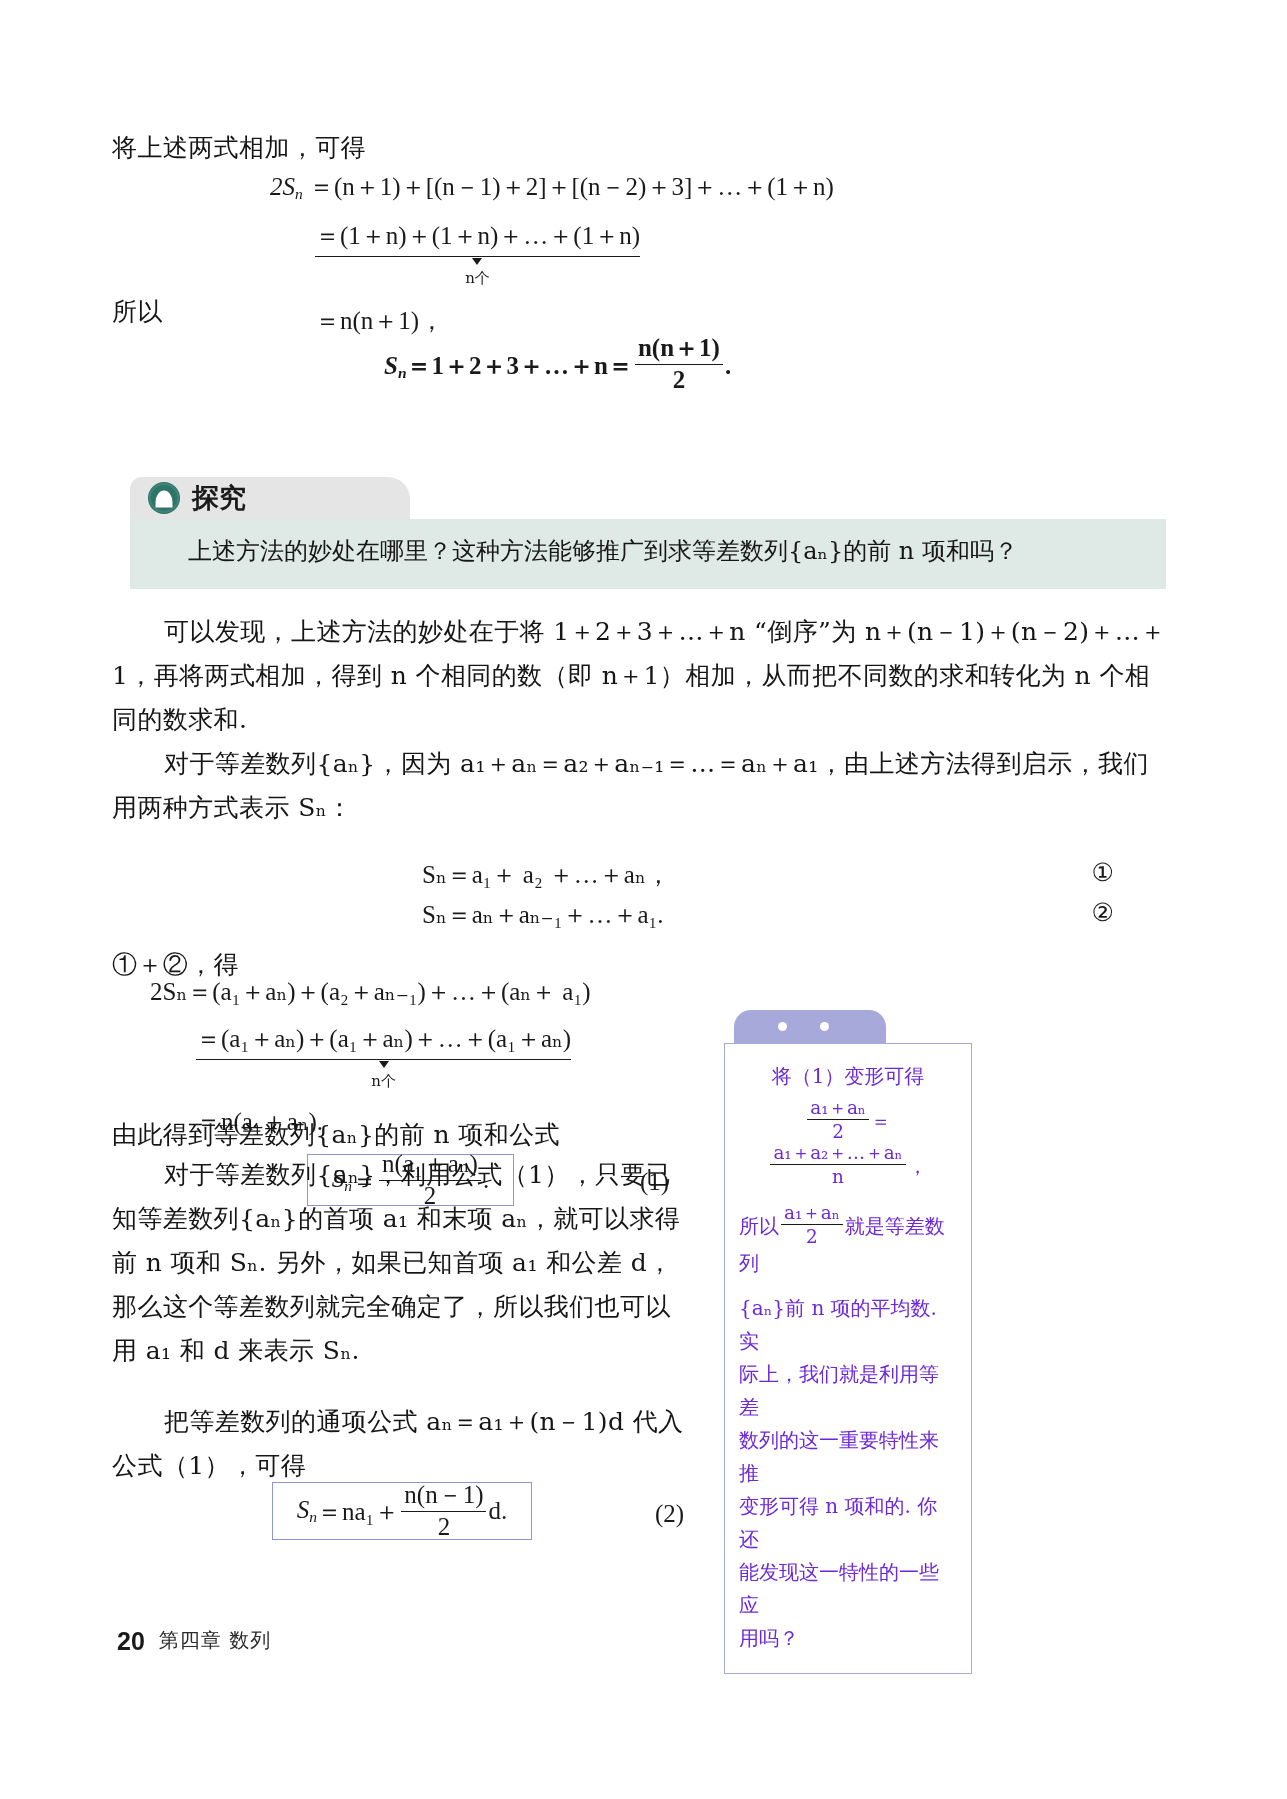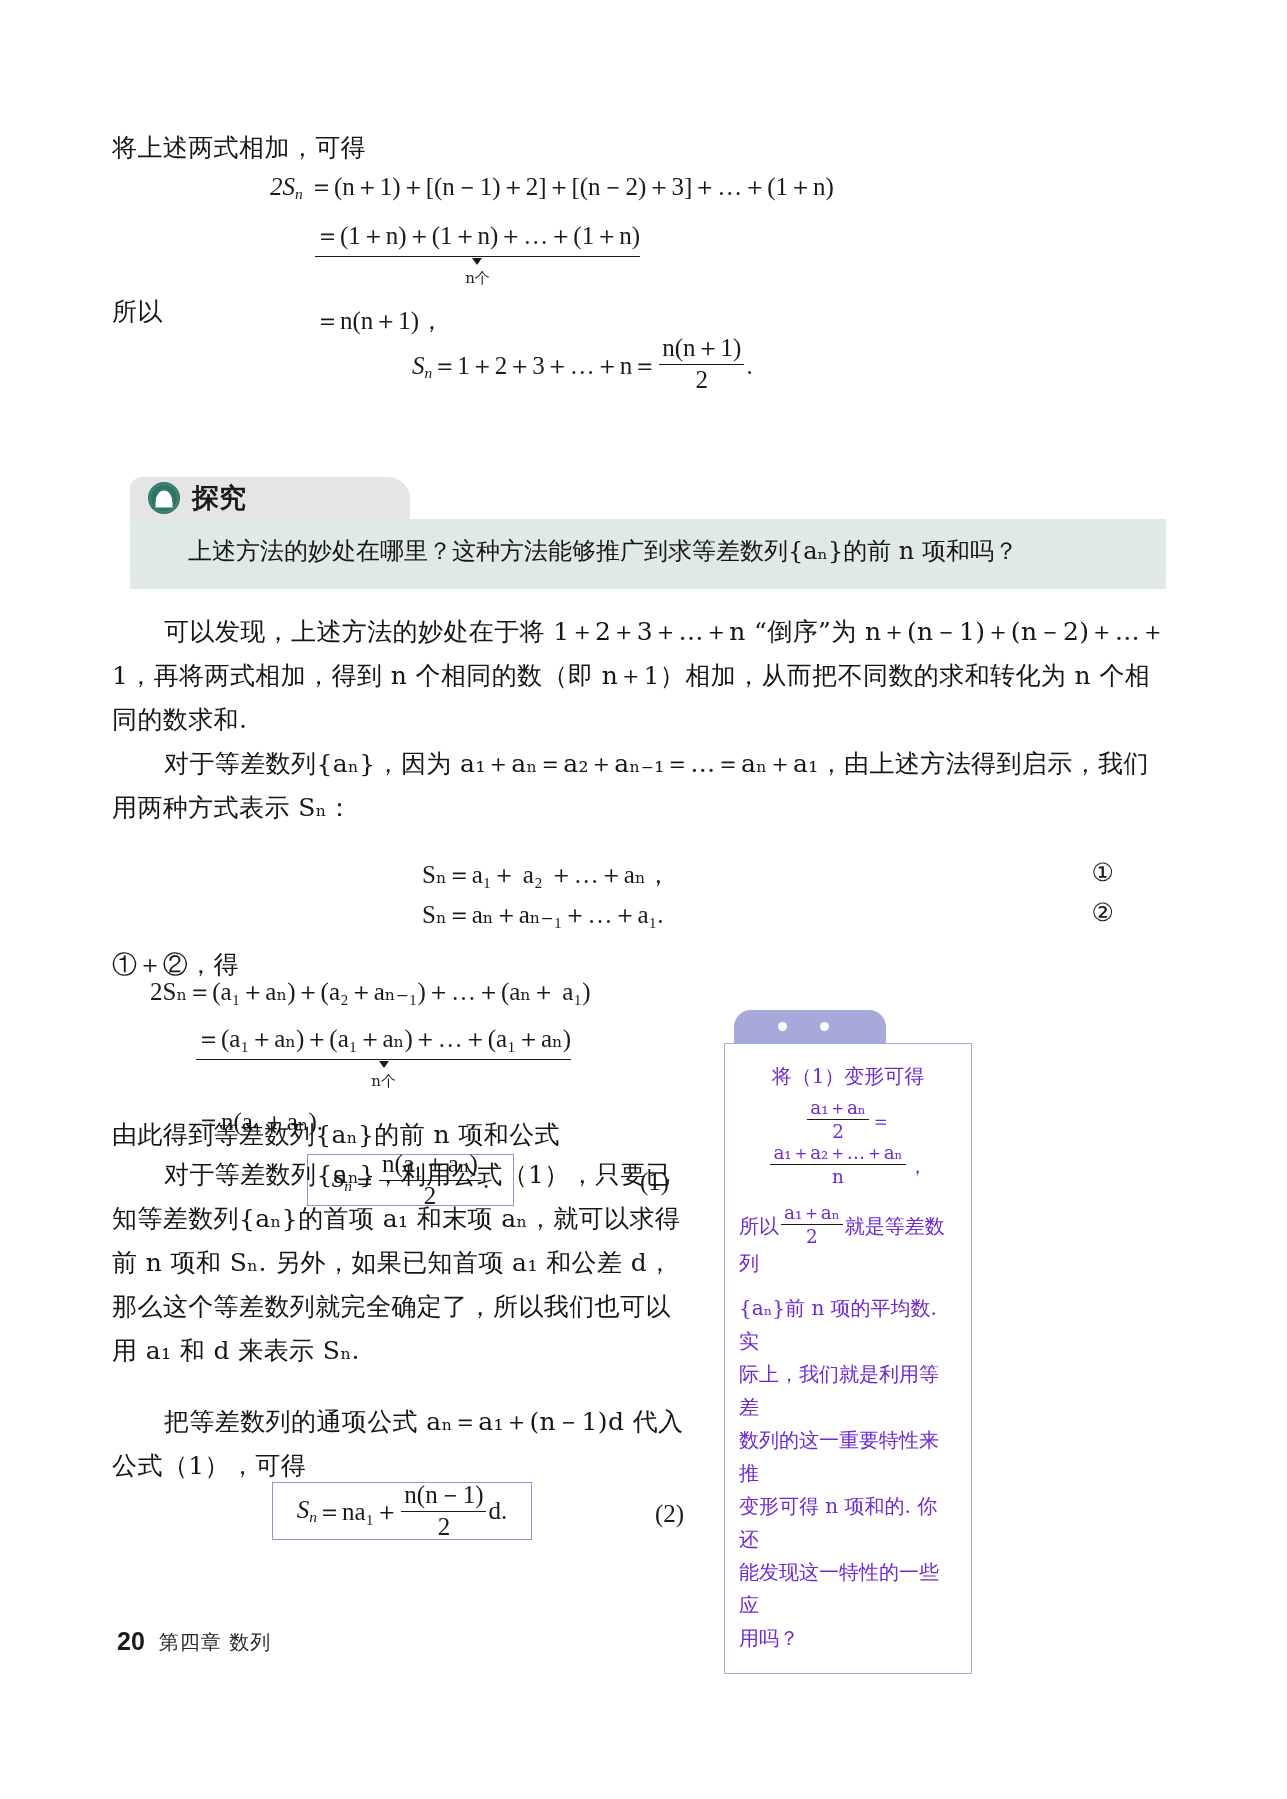--- a/index.html
+++ b/index.html
@@ -162,21 +162,21 @@
   }
   #sidenote-card .sn-line {
     font-family:"DejaVu Serif","Liberation Serif",serif;
     font-size:20px;
     line-height:33px;
     color:#6d28d9;
   }
   .sn-center { text-align:center; }
 
   
-  #footer { position:absolute; left:117px; top:1627px; display:flex; align-items:flex-end; }
+  #footer { position:absolute; left:117px; top:1627px; display:flex; align-items:flex-start; }
   #footer-pagenum { font-size:25px; font-weight:bold; color:#1a1a1a; margin-right:14px; font-family:"Liberation Sans", sans-serif;}
   #footer-chapter { font-size:20px; color:#2b2b2b; font-family:"DejaVu Serif","Liberation Serif",serif; letter-spacing:1px;}
 </style>
 </head>
 <body>
 
 <div class="page">
 
   <div id="intro-line" class="body-text cn">将上述两式相加，可得</div>
 
@@ -193,21 +193,21 @@
         <span class="brace-label cn">n个</span>
       </span>
     </div>
     <div class="eq-row" style="margin-top:52px; padding-left:45px;">
       <span>＝n(n＋1)，</span>
     </div>
   </div>
 
   <div style="position:absolute; left:112px; top:290px;" class="body-text cn">所以</div>
 
-  <div class="eqblock" style="left:412px; top:334px;">
+  <div class="eqblock" style="left:384px; top:334px;font-weight:bold;">
     <span class="mi">S<sub class="s">n</sub></span><span>＝1＋2＋3＋…＋n＝</span><span class="frac"><span class="num">n(n＋1)</span><span class="den">2</span></span><span>.</span>
   </div>
 
   <div id="tanjiu-box">
     <div id="tanjiu-tab">
       <span id="tanjiu-icon"></span>
       <span id="tanjiu-title">探究</span>
     </div>
     <div id="tanjiu-body">
       <div id="tanjiu-text" class="cn">上述方法的妙处在哪里？这种方法能够推广到求等差数列{aₙ}的前 n 项和吗？</div>

